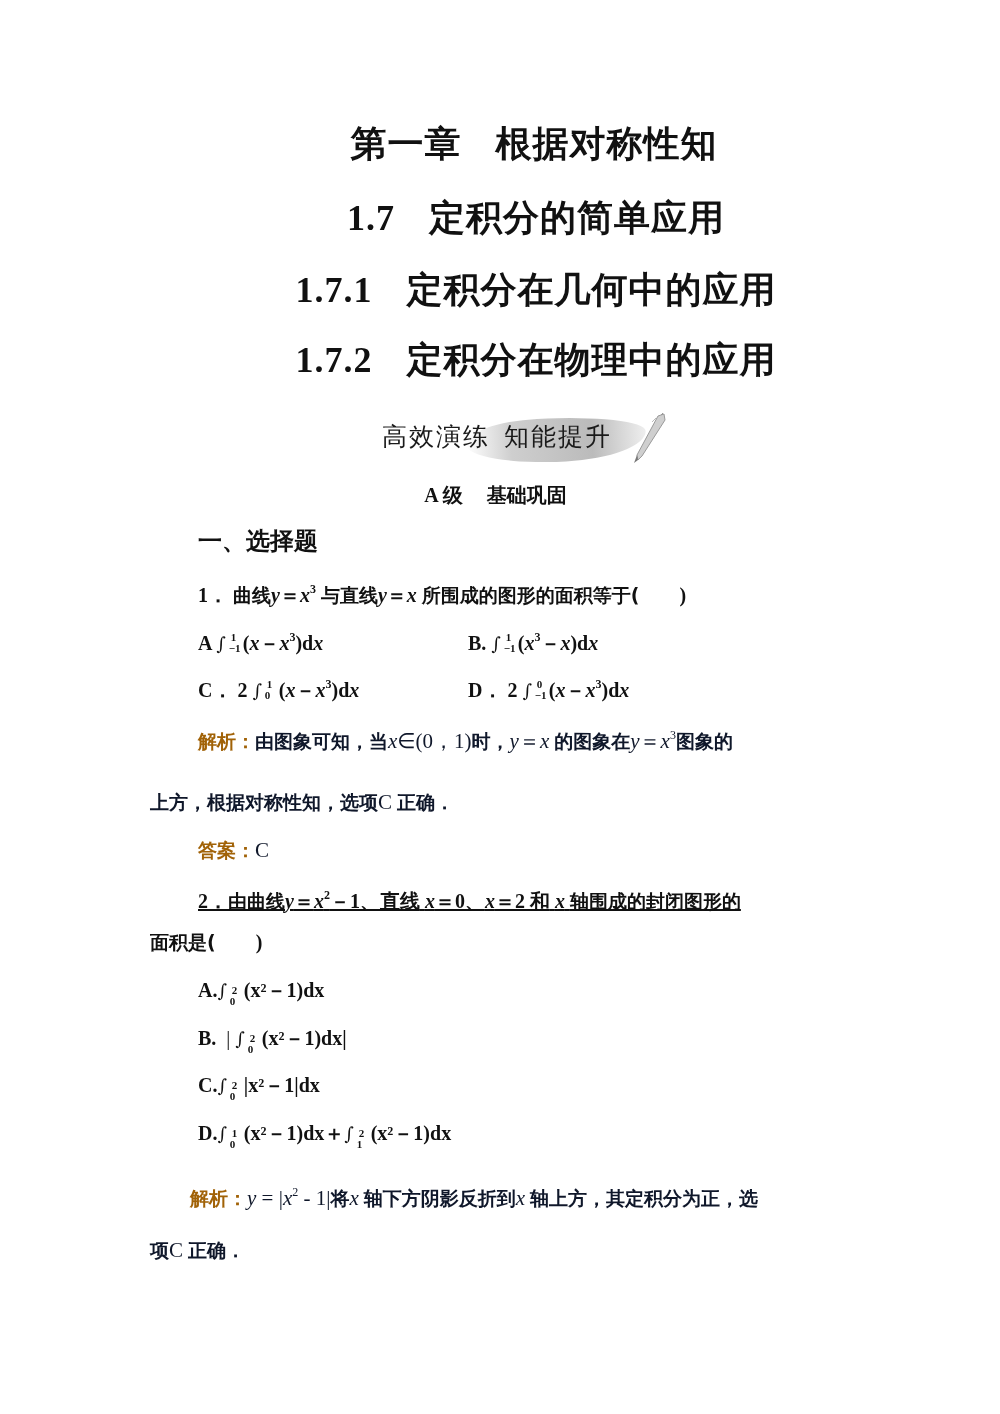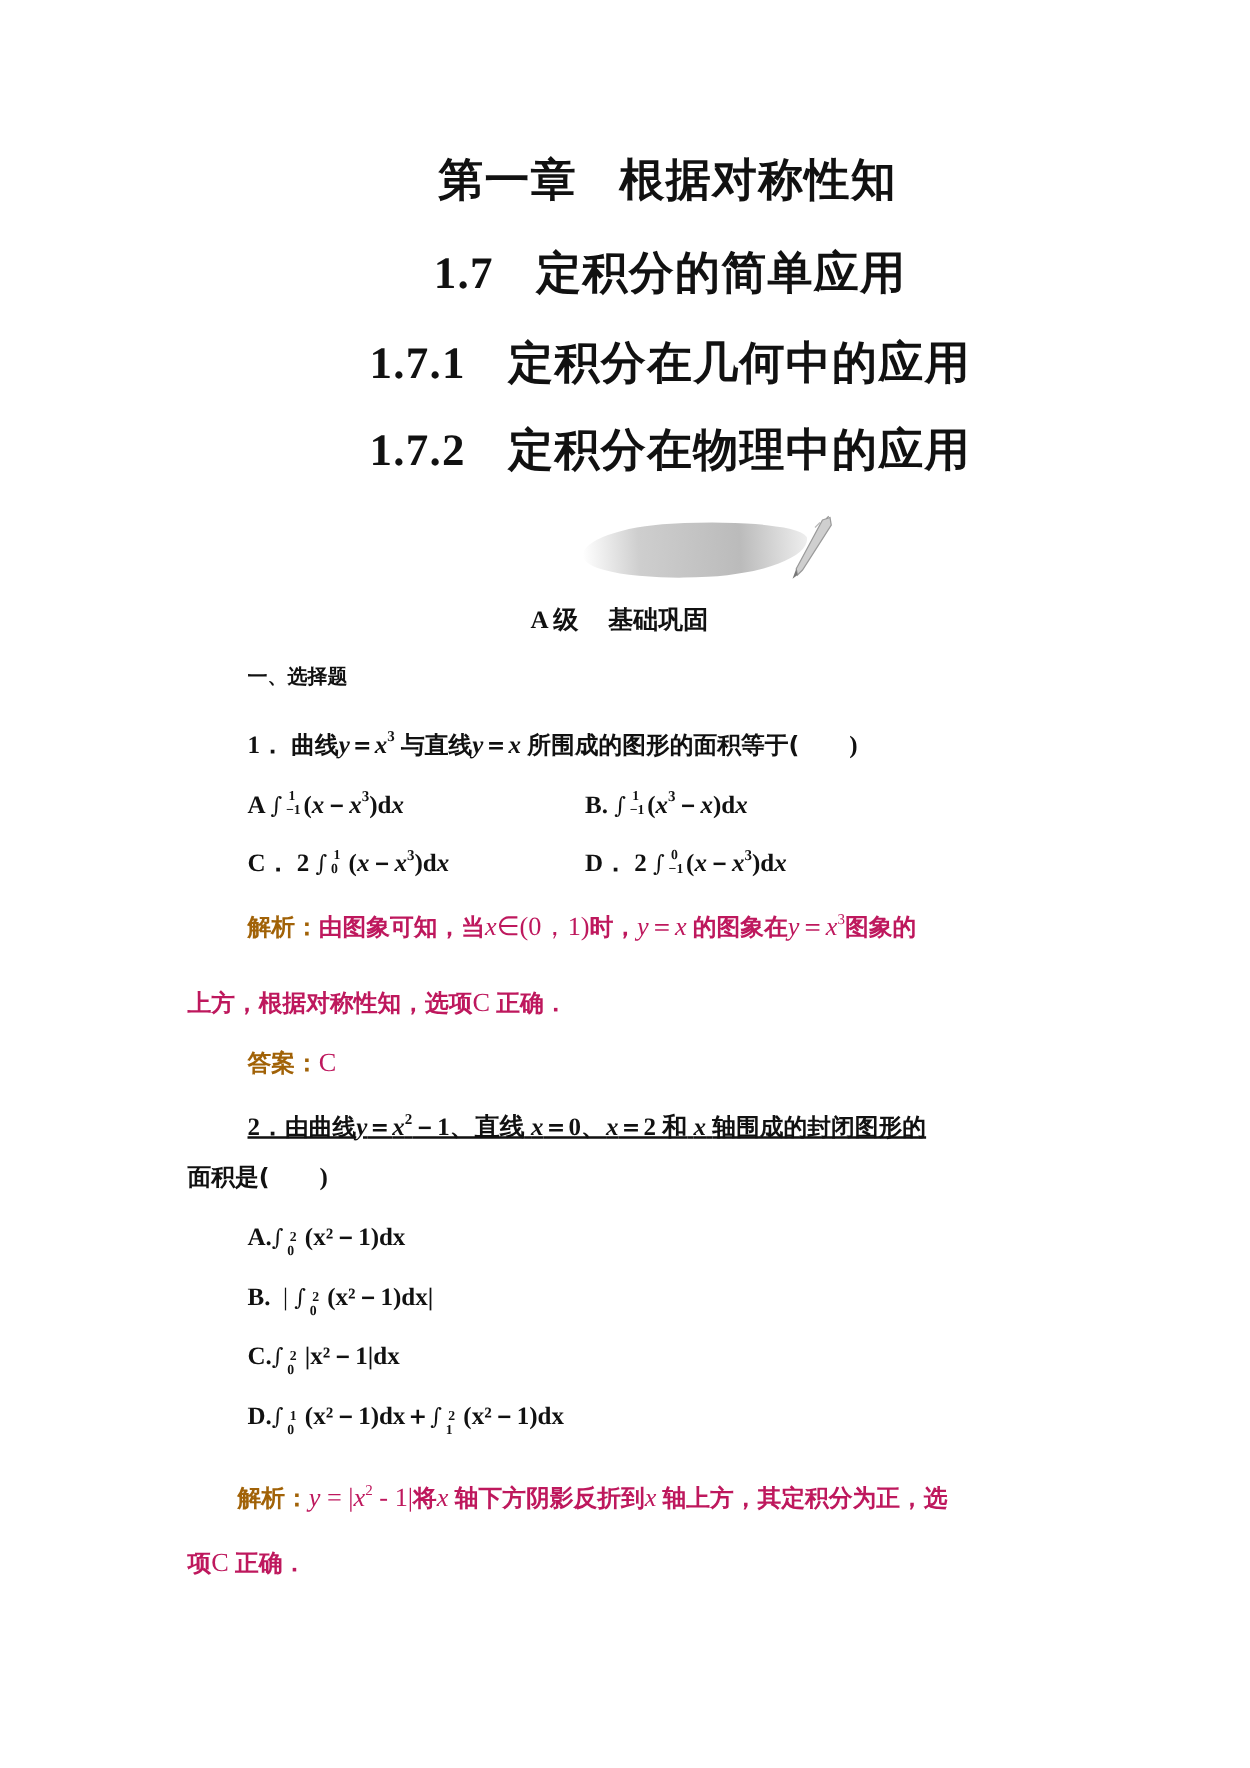--- a/index.html
+++ b/index.html
@@ -104,21 +104,21 @@
     .lim .up { position: absolute; left: 2px; top: 0px; }
     .lim .lo { position: absolute; left: 0px; top: 11px; }
     .intg {
       font-family: "DejaVu Serif", serif;
       font-weight: normal;
       font-size: 18px;
       font-style: italic;
       margin-right: 3px;
     }
 
-    .red { color: #be185d; }
+    .red { color: #0f172a; }
     .blue { color: #a16207; }
     .sans-bold {
       font-family: "DejaVu Sans", "Liberation Sans", sans-serif;
       font-weight: bold;
       font-size: 19px;
     }
     .serif-it {
       font-family: "Liberation Serif", serif;
       font-style: italic;
       font-weight: normal;
@@ -143,33 +143,36 @@
 </div>
 <div id="sub1-title" class="title">
   <span class="num">1.7.1</span><span>定积分在几何中的应用</span>
 </div>
 <div id="sub2-title" class="title">
   <span class="num">1.7.2</span><span>定积分在物理中的应用</span>
 </div>
 
 <div class="banner">
   <div class="banner-bg"></div>
+  <div class="banner-text">
+    <span>高效演练</span><span class="gap"></span><span>知能提升</span>
+  </div>
   <svg class="brush" viewBox="0 0 40 52">
     <path d="M30 4 L36 2 L37 8 L14 44 L10 48 L9 43 Z" fill="#cfcfcf" stroke="#9a9a9a" stroke-width="1"></path>
     <path d="M10 48 L6 51 L9 43 Z" fill="#777"></path>
     <path d="M33 3 L35 1" stroke="#999" stroke-width="1"></path>
     <path d="M24 10 L28 6" stroke="#bbb" stroke-width="1"></path>
   </svg>
 </div>
 
 <div class="level">
   <span>A 级</span><span class="gap"></span><span>基础巩固</span>
 </div>
 
-<div class="line sans-bold" style="top:527px; left:198px; font-size:16px;">一、选择题</div>
+<div class="line sans-bold" style="top:527px; left:198px; font-size:24px;">一、选择题</div>
 
 <div class="line" style="top:575px; left:198px;">
   <span>1．</span>
   <span class="sans-bold" style="font-weight:bold;">曲线</span><span class="it">y</span><span>＝</span><span class="it">x</span><span class="sup">3</span>
   <span class="sans-bold">与直线</span><span class="it">y</span><span>＝</span><span class="it">x</span>
   <span class="sans-bold">所围成的图形的面积等于(</span><span>　　</span><span>)</span>
 </div>
 
 <div class="line" style="top:623px; left:198px;">
   <span>A</span>

